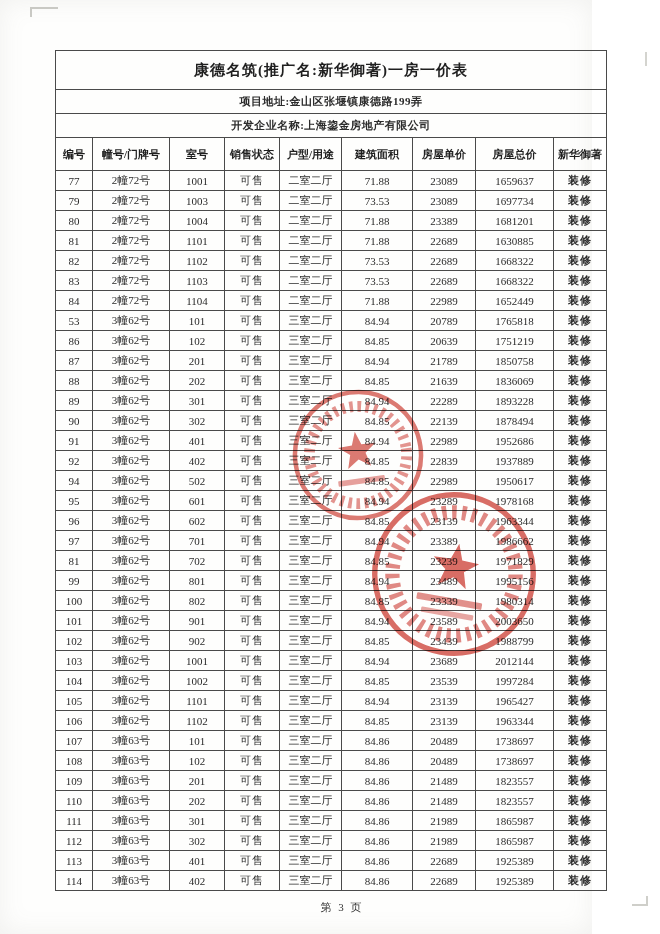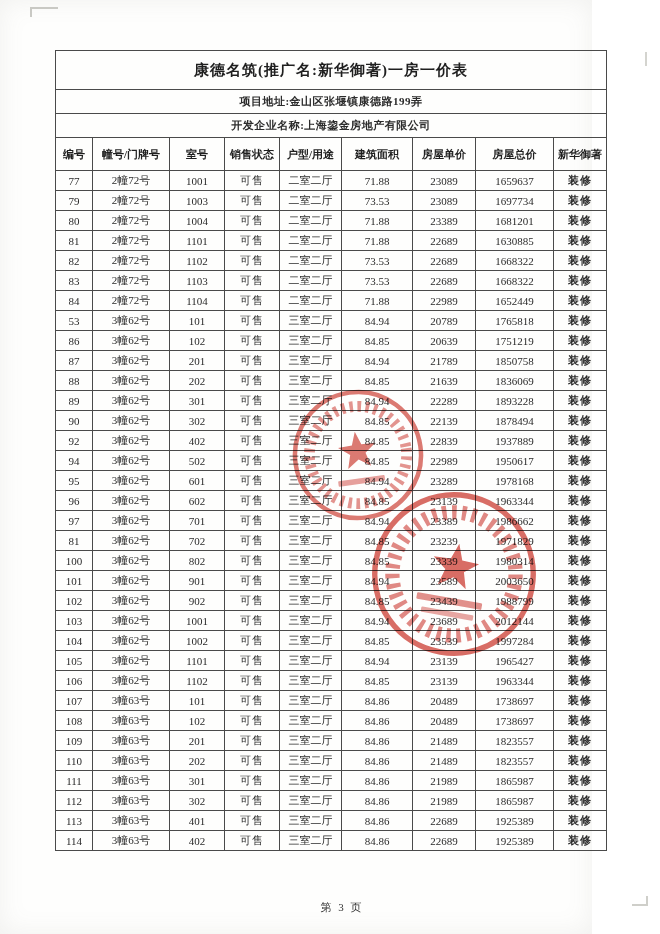--- a/index.html
+++ b/index.html
@@ -233,20 +233,31 @@
           <td class="c1">3幢62号</td>
           <td class="c2">302</td>
           <td class="c3">可售</td>
           <td class="c4">三室二厅</td>
           <td class="c5">84.85</td>
           <td class="c6">22139</td>
           <td class="c7">1878494</td>
           <td class="c8">装修</td>
         </tr>
         <tr>
+          <td class="c0">91</td>
+          <td class="c1">3幢62号</td>
+          <td class="c2">401</td>
+          <td class="c3">可售</td>
+          <td class="c4">三室二厅</td>
+          <td class="c5">84.94</td>
+          <td class="c6">22989</td>
+          <td class="c7">1952686</td>
+          <td class="c8">装修</td>
+        </tr>
+        <tr>
           <td class="c0">92</td>
           <td class="c1">3幢62号</td>
           <td class="c2">402</td>
           <td class="c3">可售</td>
           <td class="c4">三室二厅</td>
           <td class="c5">84.85</td>
           <td class="c6">22839</td>
           <td class="c7">1937889</td>
           <td class="c8">装修</td>
         </tr>
@@ -296,20 +307,31 @@
         </tr>
         <tr>
           <td class="c0">81</td>
           <td class="c1">3幢62号</td>
           <td class="c2">702</td>
           <td class="c3">可售</td>
           <td class="c4">三室二厅</td>
           <td class="c5">84.85</td>
           <td class="c6">23239</td>
           <td class="c7">1971829</td>
+          <td class="c8">装修</td>
+        </tr>
+        <tr>
+          <td class="c0">99</td>
+          <td class="c1">3幢62号</td>
+          <td class="c2">801</td>
+          <td class="c3">可售</td>
+          <td class="c4">三室二厅</td>
+          <td class="c5">84.94</td>
+          <td class="c6">23489</td>
+          <td class="c7">1995156</td>
           <td class="c8">装修</td>
         </tr>
         <tr>
           <td class="c0">100</td>
           <td class="c1">3幢62号</td>
           <td class="c2">802</td>
           <td class="c3">可售</td>
           <td class="c4">三室二厅</td>
           <td class="c5">84.85</td>
           <td class="c6">23339</td>

